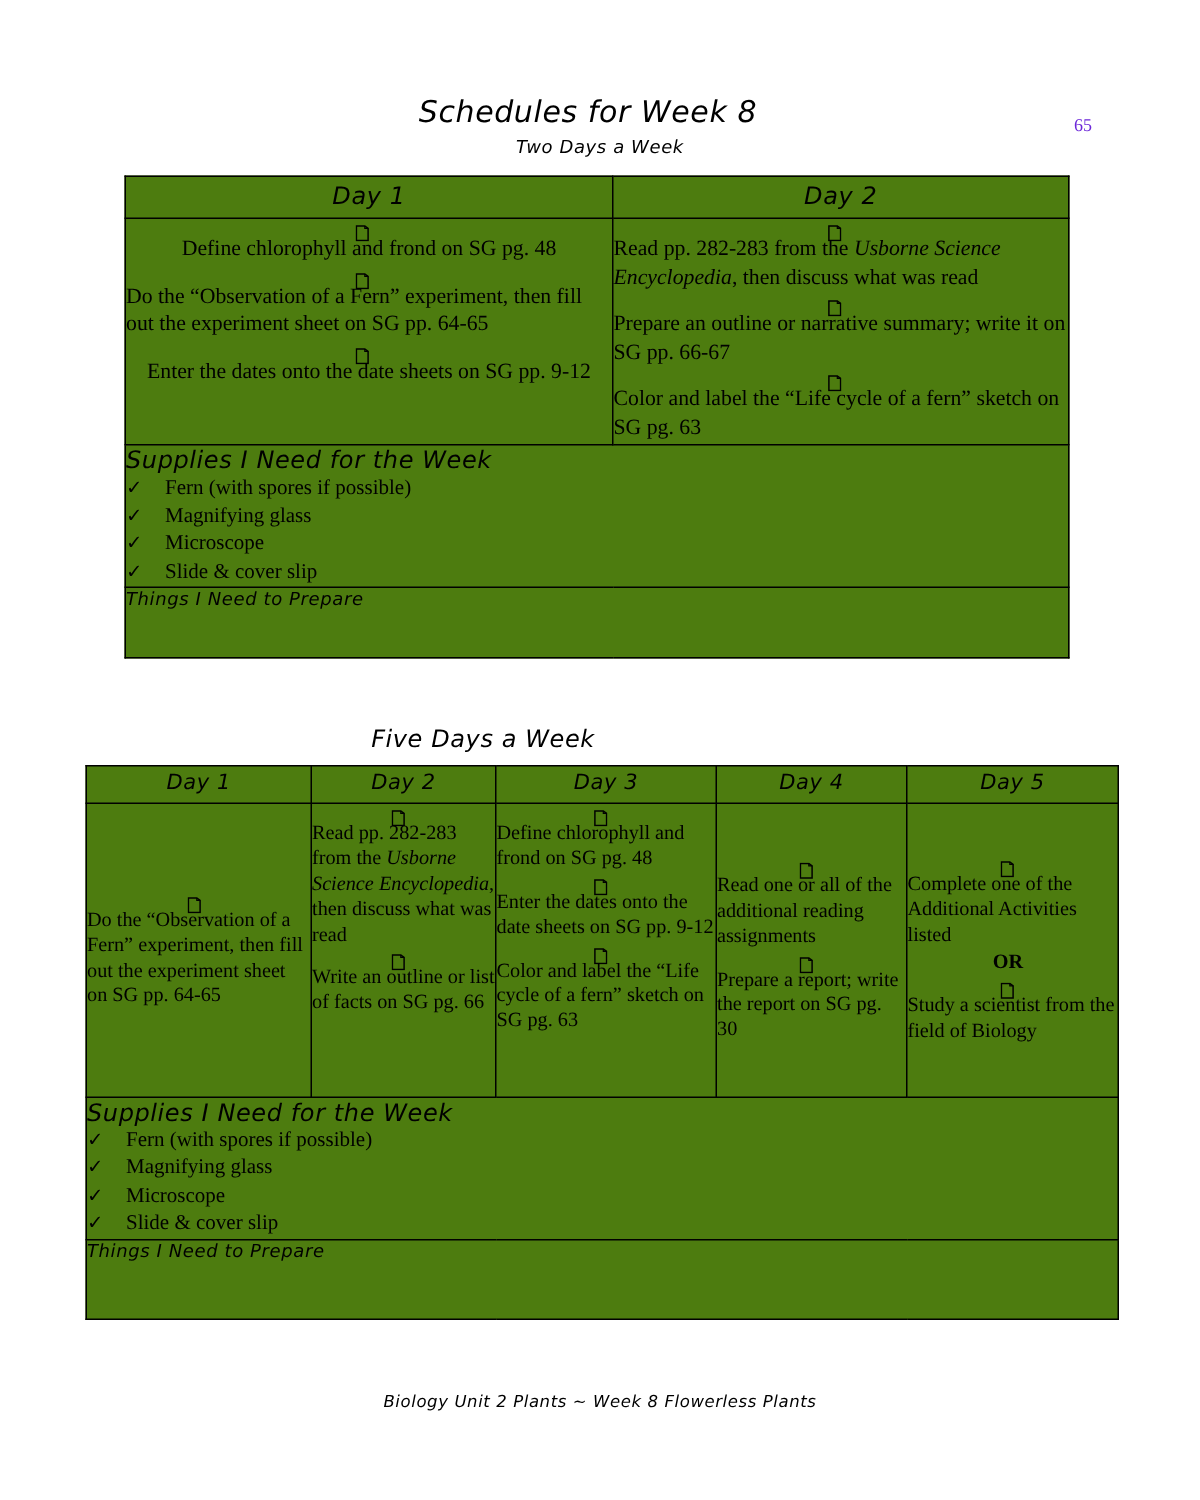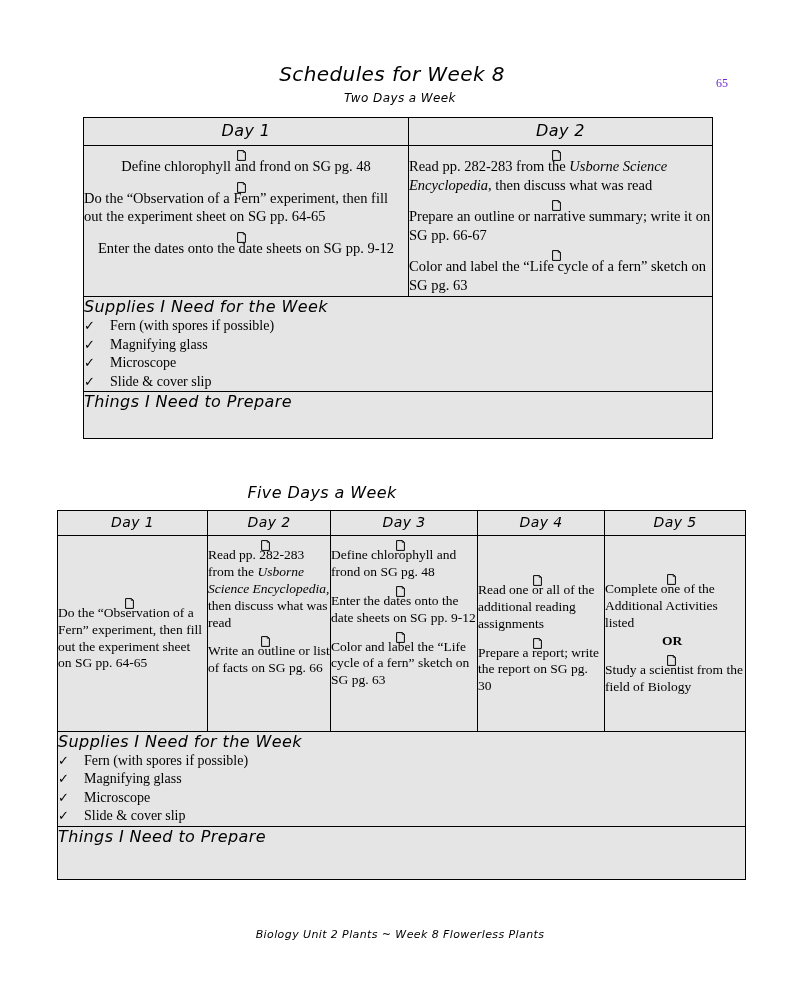--- a/index.html
+++ b/index.html
@@ -62,21 +62,21 @@
     width: 644px;
     text-align: center;
     font-size: 16px;
   }
 
   
   table.schedule {
     border-collapse: collapse;
     table-layout: fixed;
     position: absolute;
-    background: #e5e5e5;
+    background: #4d7c0f;
   }
   table.schedule td,
   table.schedule th {
     border: 1.4px solid #000;
     vertical-align: top;
     padding: 0;
   }
   table.schedule th.day-head {
     text-align: center;
     padding: 3px 0 5px 0;
@@ -176,21 +176,21 @@
     width: 26px;
     font-size: 13px;
     font-family: "DejaVu Sans", sans-serif;
   }
   .prepare-cell {
     padding: 3px 8px 8px 8px;
     height: 52px;
   }
   #table-two-days .prepare-cell { height: 46px; }
   .prepare-title {
-    font-size: 16px;
+    font-size: 12px;
     margin: 0;
   }
 
   
   #footer {
     position: absolute;
     top: 928px;
     left: 0;
     width: 800px;
     text-align: center;

